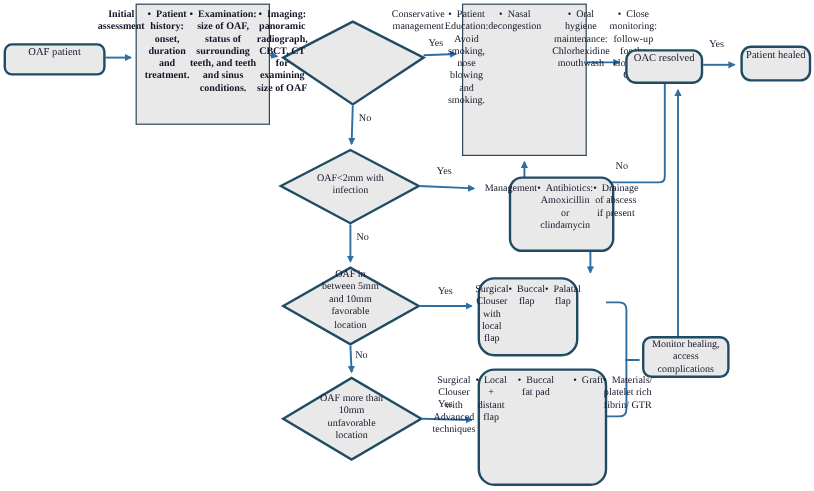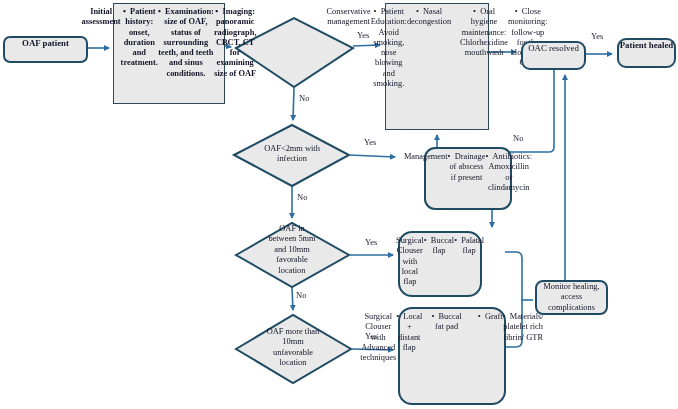--- a/index.html
+++ b/index.html
@@ -13,21 +13,21 @@
     display:flex;flex-direction:row;justify-content:center;
     font-size:8.4px;line-height:1.22;text-align:center;
   }
   .rect{border:1.5px solid #2f4858;}
   .rounded{border:2px solid #1f4b63;border-radius:9px;}
   .rounded.big{border-radius:14px;}
   .node .title{margin:0 0 1px 0;}
   .bullet::before{content:"\2022\00a0\00a0";}
   .bullet.lv2{margin-left:9px;}
   .bullet.lv3{margin-left:16px;}
-  .bold{font-weight:bold;font-size:8.8px;}
+  .bold{font-weight:normal;font-size:8.8px;}
   .dtext{
     position:absolute;z-index:3;font-size:8.4px;line-height:1.24;text-align:center;
   }
   .elabel{
     position:absolute;z-index:3;font-size:8.5px;line-height:1;color:#1c1c30;
   }
   .pad{padding:3px 4px;}
 </style>
 </head>
 <body>
@@ -89,22 +89,22 @@
   <div class="node rounded" style="left:521px;top:41px;width:65px;height:29px;font-size:8.8px;">
     <div>OAC resolved</div>
   </div>
 
   <div class="node rounded bold" style="left:617px;top:38px;width:59px;height:30px;">
     <div>Patient healed</div>
   </div>
 
   <div class="node rounded pad" style="left:424px;top:147px;width:88px;height:63px;border-radius:11px;">
     <div class="title">Management</div>
+    <div class="bullet lv1">Antibiotics: Amoxicillin or clindamycin</div>
     <div class="bullet lv1">Drainage of abscess if present</div>
-    <div class="bullet lv1">Antibiotics: Amoxicillin or clindamycin</div>
   </div>
 
   <div class="node rounded big pad" style="left:398px;top:231px;width:84px;height:66px;">
     <div class="title">Surgical Clouser with local flap</div>
     <div class="bullet lv1">Buccal flap</div>
     <div class="bullet lv1">Palatal flap</div>
   </div>
 
   <div class="node rounded big pad" style="left:398px;top:307px;width:108px;height:98px;">
     <div class="title">Surgical Clouser with Advanced techniques</div>

